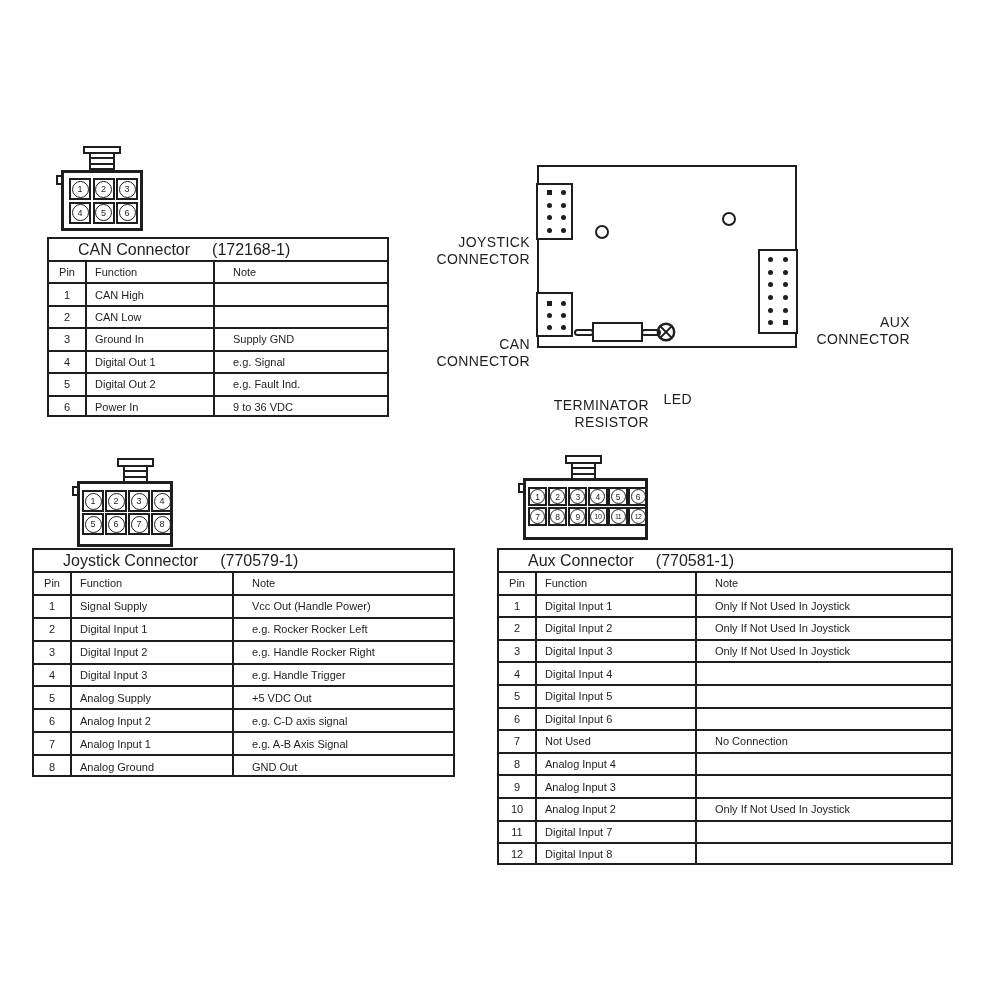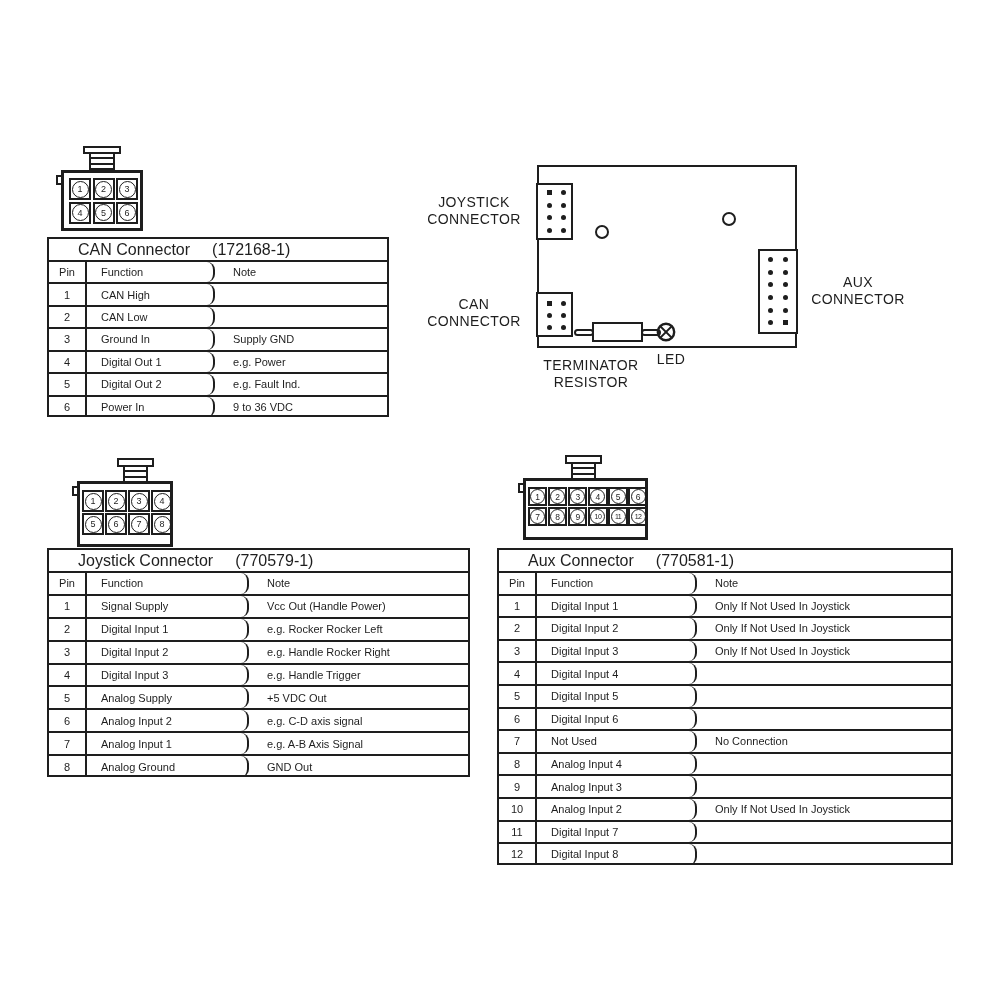--- a/index.html
+++ b/index.html
@@ -9,25 +9,25 @@
   .abs { position: absolute; }
 
   
   .pintable { position: absolute; border: 2px solid var(--ink); background: var(--paper); overflow: hidden; }
   .pt-title { display: flex; align-items: center; gap: 22px; padding-left: 29px; height: 23px;
               border-bottom: 2px solid var(--ink); font-size: 16px; white-space: nowrap; }
   .pt-head, .pt-row { display: grid; align-items: stretch; border-bottom: 2px solid var(--ink); font-size: 11px; }
   .pintable .pt-row:last-child { border-bottom: none; }
   .pt-cell { display: flex; align-items: center; white-space: nowrap; overflow: hidden; }
   .pt-cell.c0 { justify-content: center; border-right: 2px solid var(--ink); }
-  .pt-cell.c1 { padding-left: 14px; border-right: 2px solid var(--ink); border-radius: 8px; }
+  .pt-cell.c1 { padding-left: 8px; border-right: 2px solid var(--ink); }
   .pt-cell.c2 { padding-left: 18px; }
   .tbl-can  { left: 47px;  top: 237px; width: 342px; height: 180px; }
   .tbl-can  .pt-head, .tbl-can .pt-row { grid-template-columns: 38px 128px 1fr; height: 22.43px; }
-  .tbl-joy  { left: 47px;  top: 548px; width: 423px; height: 229px; }
+  .tbl-joy  { left: 32px;  top: 548px; width: 423px; height: 229px; }
   .tbl-joy  .pt-head, .tbl-joy .pt-row { grid-template-columns: 38px 162px 1fr; height: 22.9px; }
   .tbl-aux  { left: 497px; top: 548px; width: 456px; height: 317px; }
   .tbl-aux  .pt-head, .tbl-aux .pt-row { grid-template-columns: 38px 160px 1fr; height: 22.6px; }
 
   
   .conn-draw { position: absolute; }
   .latch-cap  { position: absolute; border: 2px solid var(--ink); background: var(--paper); }
   .latch-stem { position: absolute; border: 2px solid var(--ink);
                 background: linear-gradient(var(--paper) 0 3px, var(--ink) 3px 5px, var(--paper) 5px 9px, var(--ink) 9px 11px, var(--paper) 11px); }
   .conn-body  { position: absolute; border: 3px solid var(--ink); background: var(--paper); display: grid; }
@@ -50,21 +50,21 @@
              grid-template-columns: repeat(2, 5px); column-gap: 9px; grid-auto-rows: 5px; row-gap: 7.6px; padding: 5px 0 0 9px; }
   .hdr-can { left: 536px; top: 292px; width: 37px; height: 45px;
              grid-template-columns: repeat(2, 5px); column-gap: 9px; grid-auto-rows: 5px; row-gap: 7px; padding: 7px 0 0 9px; }
   .hdr-aux { left: 758px; top: 249px; width: 40px; height: 85px;
              grid-template-columns: repeat(2, 5px); column-gap: 10px; grid-auto-rows: 5px; row-gap: 7.7px; padding: 6px 0 0 8px; }
   .dot { width: 5px; height: 5px; background: var(--ink); border-radius: 50%; }
   .dot.sq { border-radius: 0; }
   .hole { position: absolute; width: 14px; height: 14px; border: 2px solid var(--ink); border-radius: 50%; background: var(--paper); }
   .res-body { position: absolute; left: 592px; top: 322px; width: 51px; height: 20px; border: 2px solid var(--ink); background: var(--paper); }
   .res-lead { position: absolute; top: 329px; width: 20px; height: 7px; border: 2px solid var(--ink); border-radius: 3.5px; background: var(--paper); }
-  .blabel { position: absolute; font-size: 14px; line-height: 16.5px; letter-spacing: 0.4px; text-align: center; white-space: nowrap; }
+  .blabel { position: absolute; font-size: 14px; line-height: 16.5px; letter-spacing: 0.4px; text-align: right; white-space: nowrap; margin-top: 40px; }
 </style>
 </head>
 <body>
 
 <div class="canvas">
 
   <div class="conn-draw" style="left:61px; top:146px; width:82px; height:85px;">
     <div class="latch-cap" style="left:22px; top:0; width:38px; height:8px;"></div>
     <div class="latch-stem" style="left:28px; top:6px; width:26px; height:18px;"></div>
     <div class="notch" style="left:-5px; top:29px;"></div>
@@ -108,21 +108,21 @@
         <div class="pt-cell c0">2</div>
         <div class="pt-cell c1">CAN Low</div>
         <div class="pt-cell c2"></div>
       </div><div class="pt-row">
         <div class="pt-cell c0">3</div>
         <div class="pt-cell c1">Ground In</div>
         <div class="pt-cell c2">Supply GND</div>
       </div><div class="pt-row">
         <div class="pt-cell c0">4</div>
         <div class="pt-cell c1">Digital Out 1</div>
-        <div class="pt-cell c2">e.g. Power</div>
+        <div class="pt-cell c2">e.g. Signal</div>
       </div><div class="pt-row">
         <div class="pt-cell c0">5</div>
         <div class="pt-cell c1">Digital Out 2</div>
         <div class="pt-cell c2">e.g. Fault Ind.</div>
       </div><div class="pt-row">
         <div class="pt-cell c0">6</div>
         <div class="pt-cell c1">Power In</div>
         <div class="pt-cell c2">9 to 36 VDC</div>
       </div><div style="display:contents"></div>
   </div>

